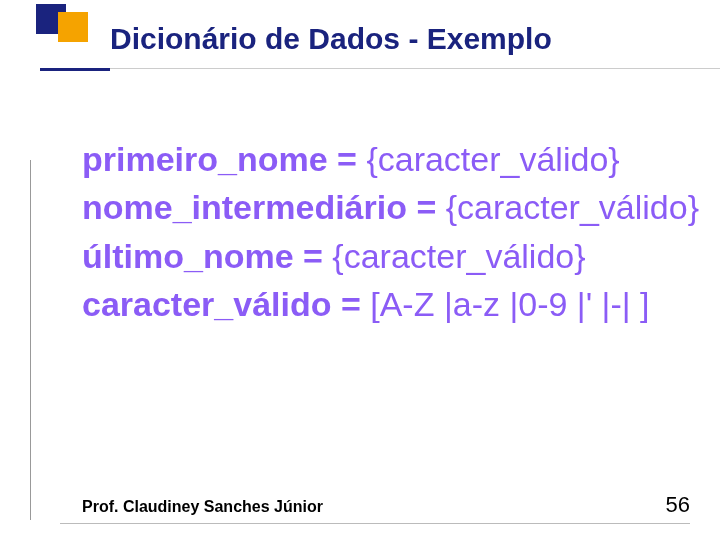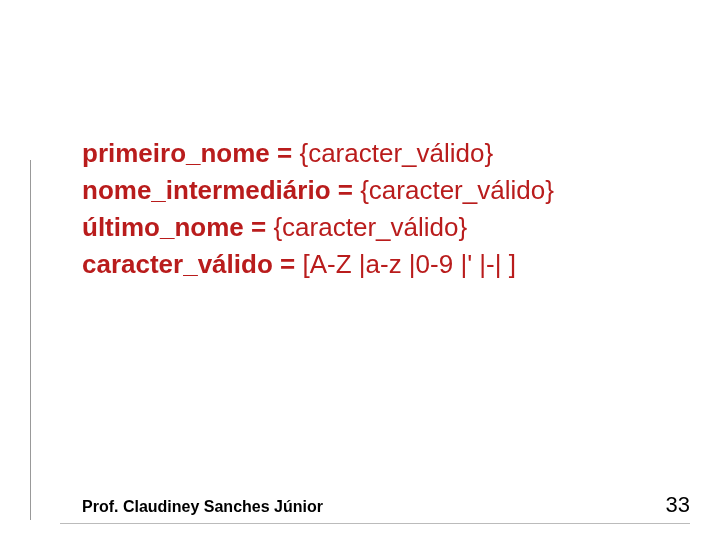--- a/index.html
+++ b/index.html
@@ -18,21 +18,21 @@
     position: absolute;
     left: 30px;
     top: 160px;
     width: 1px;
     height: 360px;
     background: #999;
   }
 
   
   .body { position: absolute; top: 135px; left: 82px; right: 10px; }
-  .def-line { font-size: 26px; color: #b91c1c; line-height: 1.42; white-space: nowrap; }
+  .def-line { font-size: 34px; color: #8b5cf6; line-height: 1.42; white-space: nowrap; }
   .def-line .term { font-weight: bold; }
   .def-line .eq { font-weight: bold; }
   .def-line .val { font-weight: normal; }
 
   
   .footer-author {
     position: absolute;
     left: 82px;
     bottom: 24px;
     font-size: 16px;
@@ -53,35 +53,42 @@
     bottom: 22px;
     font-size: 22px;
     color: #000;
   }
 </style>
 </head>
 <body>
 
 <div class="slide">
 
+  <div class="title-bar">
+    <div class="title-accent-navy"></div>
+    <div class="title-accent-orange"></div>
+    <div class="title-text">Dicionário de Dados - Exemplo</div>
+    <div class="title-underline-navy"></div>
+    <div class="title-underline-ext"></div>
+  </div>
 
   <div class="sidebar-rule"></div>
 
   <div class="body">
     <div class="def-line">
       <span class="term">primeiro_nome</span><span class="eq"> = </span><span class="val">{caracter_válido}</span>
     </div>
     <div class="def-line">
       <span class="term">nome_intermediário</span><span class="eq"> = </span><span class="val">{caracter_válido}</span>
     </div>
     <div class="def-line">
       <span class="term">último_nome</span><span class="eq"> = </span><span class="val">{caracter_válido}</span>
     </div>
     <div class="def-line">
       <span class="term">caracter_válido</span><span class="eq"> = </span><span class="val">[A-Z |a-z |0-9 |' |-| ]</span>
     </div>
   </div>
 
   <div class="footer-rule"></div>
   <div class="footer-author">Prof. Claudiney Sanches Júnior</div>
-  <div class="footer-page">33</div>
+  <div class="footer-page">56</div>
 
 </div>
 
 </body></html>

